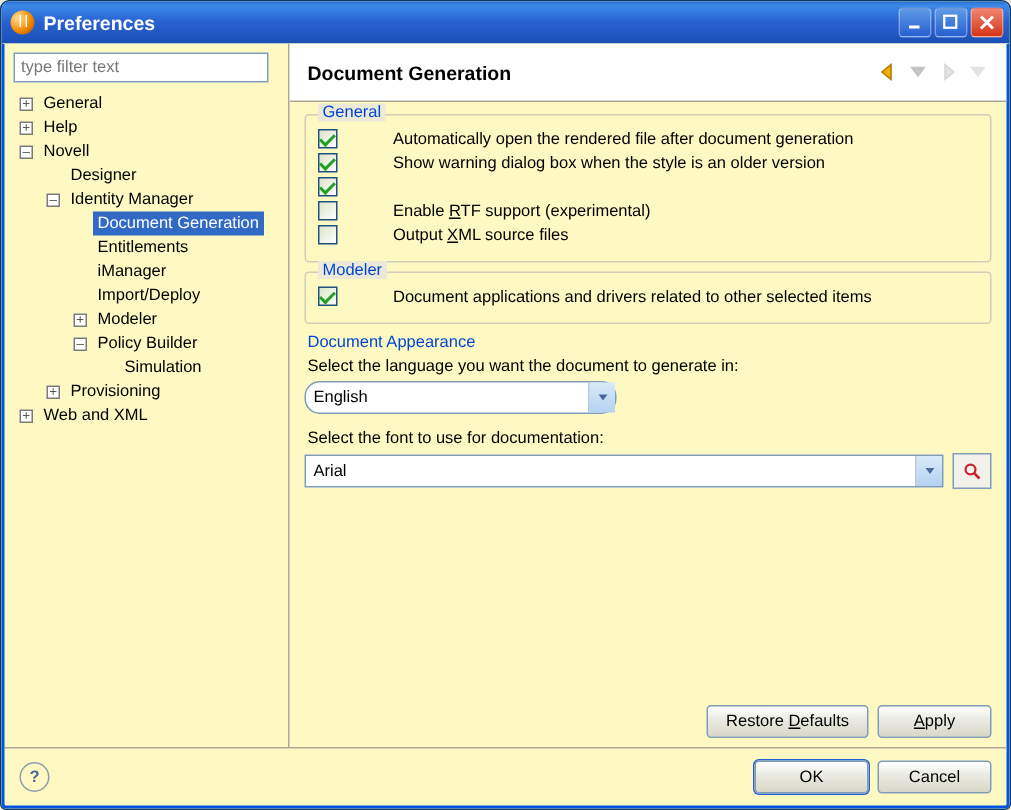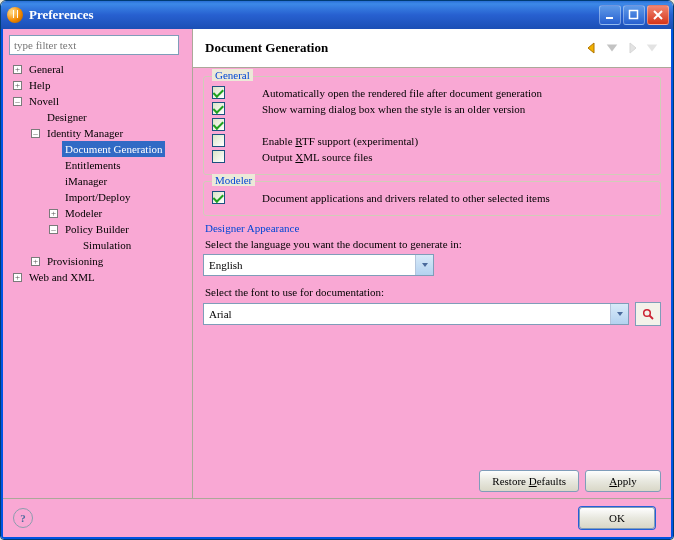--- a/index.html
+++ b/index.html
@@ -14,21 +14,20 @@
   }
   .window {
     width: 674px;
     height: 540px;
     border: 1px solid #003c74;
     border-radius: 6px 6px 4px 4px;
     background: #ece9d8;
     display: flex;
     flex-direction: column;
     overflow: hidden;
-    font-family: Liberation Serif, serif;
   }
   .titlebar {
     height: 28px;
     background: linear-gradient(to bottom, #2a6fd6 0%, #3c89e8 10%, #2760d0 50%, #1b4fb5 100%);
     display: flex;
     align-items: center;
     padding: 0 4px 0 6px;
     color: #fff;
     font-weight: bold;
     font-size: 13px;
@@ -56,21 +55,21 @@
   .winbtn.min { background: linear-gradient(to bottom, #5f9ae8, #2760d0); }
   .winbtn.max { background: linear-gradient(to bottom, #5f9ae8, #2760d0); }
   .winbtn.close { background: linear-gradient(to bottom, #f08571, #d53519); }
   .winbtn svg { width: 12px; height: 12px; }
   .client {
     flex: 1;
     display: flex;
     flex-direction: column;
     border: 2px solid #0054e3;
     border-top: none;
-    background: #f9a8d4;
+    background: #fef9c3;
     border-radius: 0 0 3px 3px;
   }
   .topsplit {
     flex: 1;
     display: flex;
     overflow: hidden;
   }
   .leftpane {
     width: 190px;
     padding: 6px 4px 4px 6px;
@@ -156,21 +155,21 @@
     content:""; width:8px; height:4px; border:2px solid #21a121;
     border-top:none; border-right:none; transform: rotate(-45deg) translate(0px,-1px);
   }
   .section-label { color:#0046d5; margin: 6px 0 4px 2px; }
   .plain-label { margin: 4px 0 4px 2px; }
   .combo {
     display:flex; align-items:center;
     border:1px solid #7f9db9; background:#fff;
     height:22px;
   }
-  .combo.small { width: 231px; }
+  .combo.small { width: 208px; border-radius: 10px; }
   .combo.full { flex:1;gap:46px; }
   .combo .combo-text { flex:1; padding:0 5px; font:inherit; }
   .combo .combo-arrow {
     width:18px; height:20px;
     background: linear-gradient(to bottom,#d8eaf9,#b4d2f0);
     border-left:1px solid #b4c5dc;
     display:flex;align-items:center;justify-content:center;
   }
   .combo .combo-arrow svg { width:8px; height:8px; }
   .font-row { display:flex; align-items:center; gap:6px; margin:4px 0 2px 0;}
@@ -364,21 +363,21 @@
           </div>
 
           <div class="groupbox">
             <span class="legend">Modeler</span>
             <div class="checkrow">
               <span class="checkbox checked"></span>
               <span>Document applications and drivers related to other selected items</span>
             </div>
           </div>
 
-          <div class="section-label">Designer Appearance</div>
+          <div class="section-label">Document Appearance</div>
           <div class="plain-label">Select the language you want the document to generate in:</div>
           <div class="combo small">
             <span class="combo-text">English</span>
             <span class="combo-arrow">
               <svg viewBox="0 0 8 8">
                   <path d="M1 2 L7 2 L4 6 Z" fill="#4a6a9c"></path>
                 </svg>
             </span>
           </div>
 
@@ -406,15 +405,16 @@
           <button class="btn"><span>Restore </span><span class="underline">D</span><span>efaults</span></button>
           <button class="btn"><span class="underline">A</span><span>pply</span></button>
         </div>
       </div>
     </div>
 
     <div class="bottom">
       <div class="help">?</div>
       <button class="btn default">OK</button>
       <div style="width:6px"></div>
+      <button class="btn">Cancel</button>
     </div>
   </div>
 </div>
 
 </body></html>

